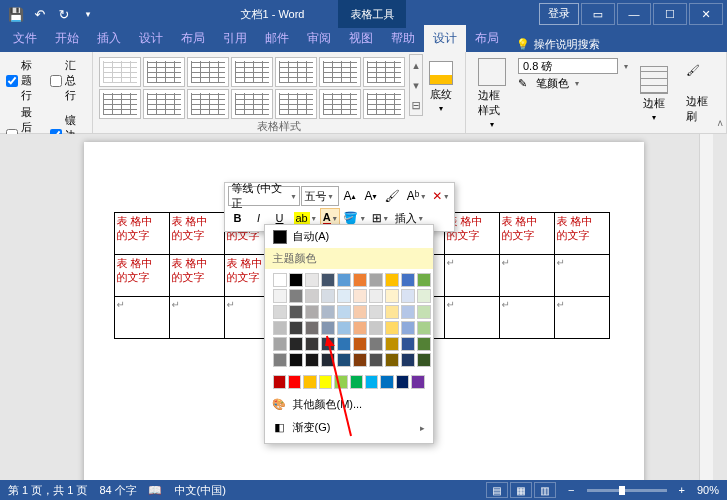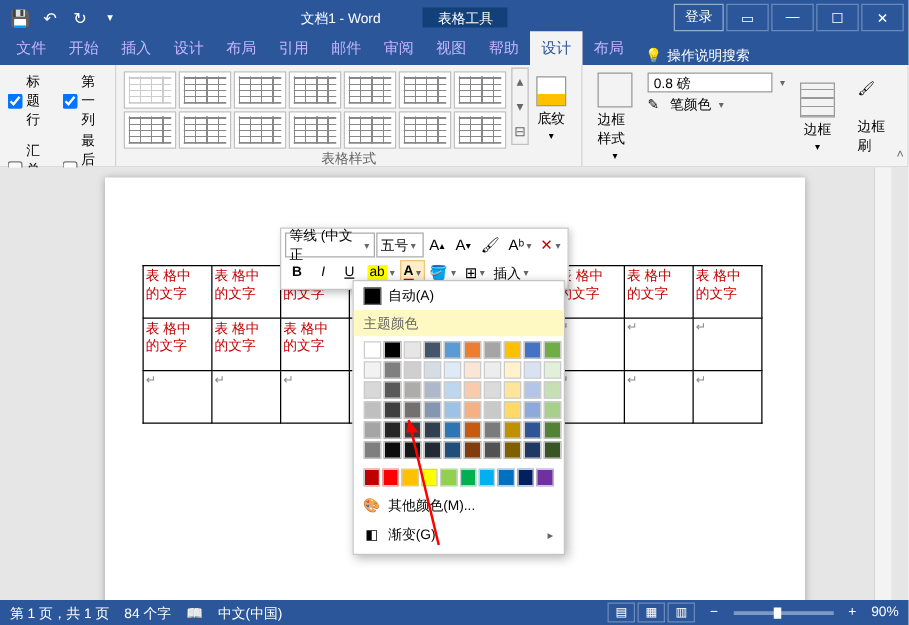--- a/index.html
+++ b/index.html
@@ -2,21 +2,21 @@
 <html><head>
 <meta charset="utf-8">
 <style>
 *{margin:0;padding:0;box-sizing:border-box;font-family:"Microsoft YaHei","Segoe UI",sans-serif;font-size:11px}
 body{width:727px;height:500px;background:#fff;overflow:hidden;position:relative}
 .titlebar{height:28px;background:#2b579a;color:#fff;display:flex;align-items:center}
 .qat{display:flex;align-items:center;gap:4px;padding:0 6px}
 .qat-btn{width:20px;height:20px;display:flex;align-items:center;justify-content:center;color:#fff;font-size:13px}
 .title-center{flex:1;text-align:center;color:#fff;display:flex;justify-content:center;gap:30px;align-items:center}
 .doc-title{padding:0 4px}
-.context-tab{background:#124078;padding:2px 12px;height:16px;display:flex;align-items:center}
+.context-tab{background:#124078;padding:2px 12px;height:28px;display:flex;align-items:center}
 .win-controls{display:flex;gap:2px;padding-right:4px}
 .win-btn{width:34px;height:22px;display:flex;align-items:center;justify-content:center;color:#fff;border:1px solid rgba(255,255,255,0.3);font-size:11px}
 .login-btn{border:1px solid rgba(255,255,255,0.5);padding:2px 8px;color:#fff}
 .menubar{height:24px;background:#2b579a;display:flex;align-items:flex-end;padding-left:4px}
 .menu-tab{padding:5px 9px;color:#c4b5fd;font-size:12px}
 .menu-tab.active{background:#f3f3f3;color:#2b579a}
 .tell-me{color:#fff;display:flex;align-items:center;gap:4px;padding:0 8px}
 .ribbon{height:82px;background:#f3f3f3;border-bottom:1px solid #d4d4d4;display:flex}
 .ribbon-group{border-right:1px solid #d4d4d4;padding:2px 6px;display:flex;flex-direction:column;justify-content:space-between}
 .group-label{text-align:center;color:#666;font-size:11px;padding-bottom:2px}
@@ -37,21 +37,21 @@
 .word-table{position:absolute;top:70px;left:30px;border-collapse:collapse}
 .word-table td{border:1px solid #000;width:55px;height:42px;vertical-align:top;padding:1px 2px;font-size:11px;color:#c00000;line-height:1.3;position:relative}
 .word-table td.empty{color:#888;font-size:10px}
 .mini-toolbar{position:absolute;top:40px;left:140px;background:#fff;border:1px solid #c6c6c6;box-shadow:2px 2px 6px rgba(0,0,0,0.25);padding:2px;z-index:10}
 .mini-row{display:flex;align-items:center;gap:1px;padding:1px}
 .mini-btn{min-width:20px;height:20px;border:1px solid transparent;display:flex;align-items:center;justify-content:center;font-size:12px;padding:0 2px}
 .mini-sel{border:1px solid #ababab;background:#fff;height:20px;padding:0 3px;font-size:11px;display:flex;align-items:center}
 .mini-sel.font{width:72px}
 .mini-sel.size{width:38px}
 .dd{font-size:8px;color:#666;padding-left:2px}
-.color-popup{position:absolute;top:82px;left:198px;width:170px;background:#fff;border:1px solid #c6c6c6;box-shadow:2px 2px 8px rgba(0,0,0,0.3);z-index:20;padding-bottom:4px}
+.color-popup{position:absolute;top:82px;left:180px;width:170px;background:#fff;border:1px solid #c6c6c6;box-shadow:2px 2px 8px rgba(0,0,0,0.3);z-index:20;padding-bottom:4px}
 .color-row{display:flex;align-items:center;padding:4px 8px;gap:6px}
 .auto-swatch{width:14px;height:14px;background:#000;border:1px solid #666}
 .section-label{padding:3px 8px;color:#666;background:#fef9c3;font-size:11px}
 .swatch-grid{display:grid;grid-template-columns:repeat(10,14px);gap:2px;padding:4px 8px}
 .sw{width:14px;height:14px;border:1px solid #ccc}
 .standard-row{display:flex;gap:2px;padding:4px 8px}
 .more-icon{width:14px;height:14px;display:flex;align-items:center;justify-content:center}
 .arrow-annotation{position:absolute;top:190px;left:239px;z-index:30;pointer-events:none}
 .statusbar{position:absolute;bottom:0;left:0;right:0;height:20px;background:#2b579a;color:#fff;display:flex;align-items:center;padding:0 8px;gap:12px;font-size:11px}
 .statusbar .spacer{flex:1}
@@ -103,24 +103,20 @@
       <span>操作说明搜索</span>
     </div>
 </div>
 
 <div class="ribbon">
   <div class="ribbon-group">
     <div class="options-grid">
       <label class="chk">
           <input type="checkbox" checked="" style="">
           <span>标题行</span>
-        </label>
-      <label class="chk">
-          <input type="checkbox" checked="" style="">
-          <span>第一列</span>
         </label>
       <label class="chk">
           <input type="checkbox" style="">
           <span>汇总行</span>
         </label>
       <label class="chk">
           <input type="checkbox" style="">
           <span>最后一列</span>
         </label>
       <label class="chk">

